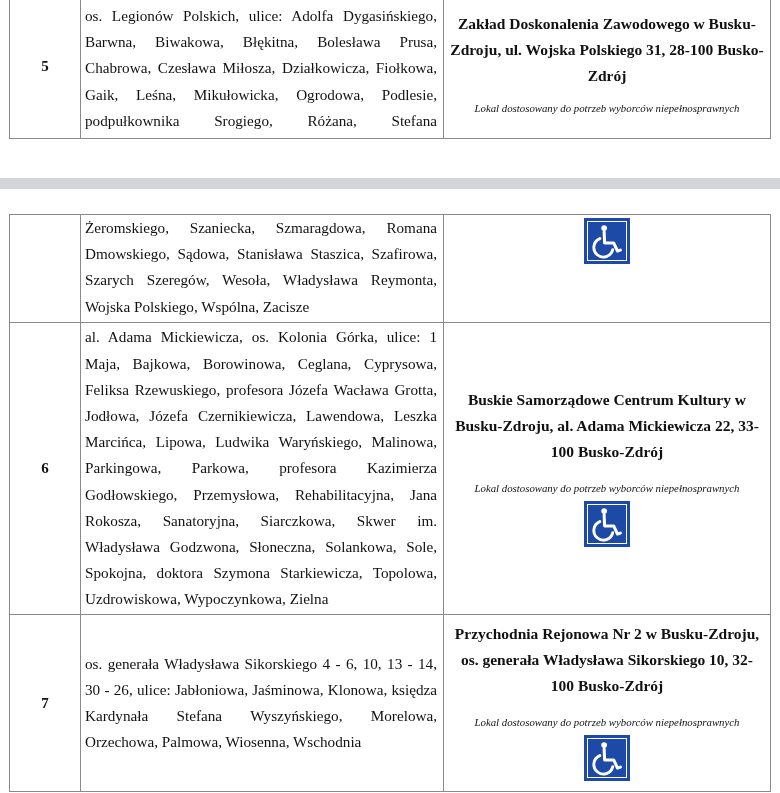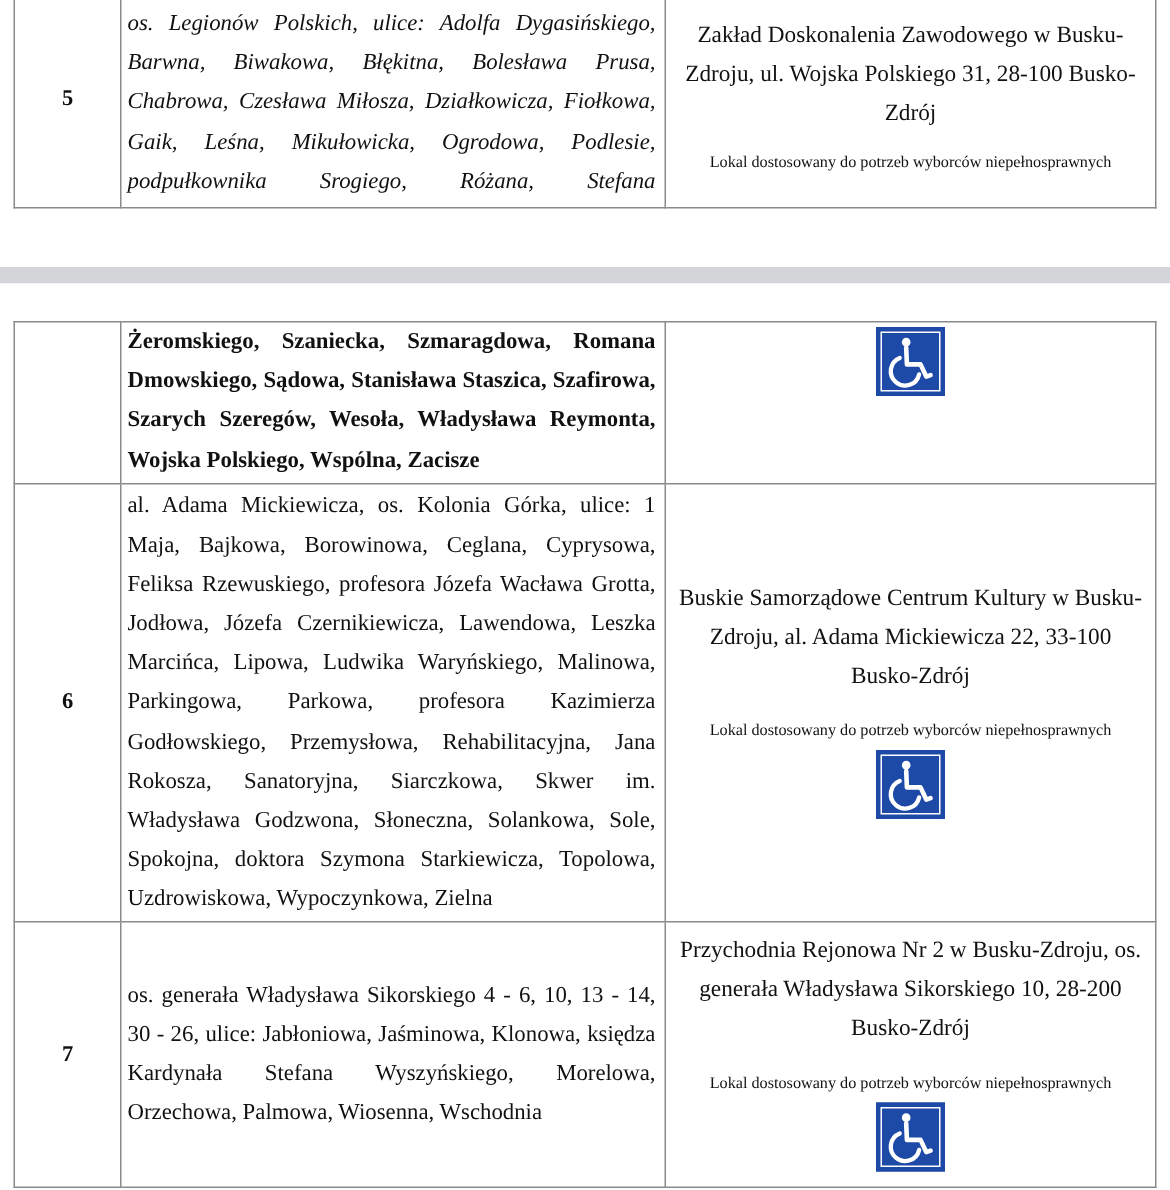--- a/index.html
+++ b/index.html
@@ -8,33 +8,33 @@
   .page-top { position: absolute; left: 0; top: 0; width: 780px; height: 178px; background: #fff; }
   .gap-band { position: absolute; left: 0; top: 178px; width: 780px; height: 11px; background: #d4d5d9; }
   .page-bottom { position: absolute; left: 0; top: 189px; width: 780px; height: 604px; background: #fff; }
 
   table.ballot { position: absolute; left: 9px; border-collapse: collapse; table-layout: fixed; width: 762px; }
   table.ballot td { border: 1px solid #8a8a8a; vertical-align: middle; padding: 0; }
   td.num { width: 70px; text-align: center; font-weight: bold; font-size: 15px; }
   td.streets { width: 352px; padding: 0 6px 0 4px !important; font-size: 15.2px; line-height: 26.2px;
                text-align: justify; text-align-last: left; }
   td.place { text-align: center; padding: 0 6px !important; }
-  .place-name { font-weight: normal; font-size: 15.5px; line-height: 26px; }
-  .access-note { font-size: 10.8px; margin-top: 16px; line-height: 14px; }
+  .place-name { font-weight: bold; font-size: 15.5px; line-height: 26px; }
+  .access-note { font-size: 10.8px; margin-top: 16px; line-height: 14px; font-style: italic; }
   .wc { display: inline-block; width: 46px; height: 46px; background: #1d49a7; position: relative; margin-top: 6px;
         box-sizing: border-box; border: 1px solid #1d49a7; }
   .wc .inner { position: absolute; left: 2px; top: 2px; right: 2px; bottom: 2px; border: 1px solid #fff; }
   .wc svg { position: absolute; left: 0; top: 0; width: 100%; height: 100%; }
 
   #t1 { top: -7px; }
   #t1 tr.r5 { height: 145px; }
   #t1 td.streets { vertical-align: bottom; }
-  #t1 .streets-inner { padding-bottom: 4px; font-style: italic; }
+  #t1 .streets-inner { padding-bottom: 4px; }
   #t2 { top: 214px; }
-  #t2 tr.r5b { height: 108px; font-weight: bold; }
+  #t2 tr.r5b { height: 108px; }
   #t2 tr.r6 { height: 292px; }
   #t2 tr.r7 { height: 177px; }
   td.last-line { text-align-last: justify; }
 </style>
 </head>
 <body>
 
 <div class="page-top">
   <table class="ballot" id="t1">
     <tbody>
@@ -86,21 +86,21 @@
           <path d="M20 13.5 L20.5 25 L30 25 L34 33.5 L37 32.5" fill="none" stroke="#fff" stroke-width="3.2" stroke-linecap="round" stroke-linejoin="round"></path>
           <path d="M15.5 20.5 A10 10 0 1 0 29 32" fill="none" stroke="#fff" stroke-width="3" stroke-linecap="round"></path>
         </svg>
       </span>
     </td>
   </tr>
   <tr class="r7">
     <td class="num">7</td>
     <td class="streets">os. generała Władysława Sikorskiego 4 - 6, 10, 13 - 14, 30 - 26, ulice: Jabłoniowa, Jaśminowa, Klonowa, księdza Kardynała Stefana Wyszyńskiego, Morelowa, Orzechowa, Palmowa, Wiosenna, Wschodnia</td>
     <td class="place">
-      <div class="place-name">Przychodnia Rejonowa Nr 2 w Busku-Zdroju, os. generała Władysława Sikorskiego 10, 28-200 Busko-Zdrój</div>
+      <div class="place-name">Przychodnia Rejonowa Nr 2 w Busku-Zdroju, os. generała Władysława Sikorskiego 10, 32-100 Busko-Zdrój</div>
       <div class="access-note">Lokal dostosowany do potrzeb wyborców niepełnosprawnych</div>
       <span class="wc">
         <span class="inner"></span>
         <svg viewBox="0 0 46 46">
           <circle cx="20" cy="9.5" r="3" fill="#fff"></circle>
           <path d="M20 13.5 L20.5 25 L30 25 L34 33.5 L37 32.5" fill="none" stroke="#fff" stroke-width="3.2" stroke-linecap="round" stroke-linejoin="round"></path>
           <path d="M15.5 20.5 A10 10 0 1 0 29 32" fill="none" stroke="#fff" stroke-width="3" stroke-linecap="round"></path>
         </svg>
       </span>
     </td>

